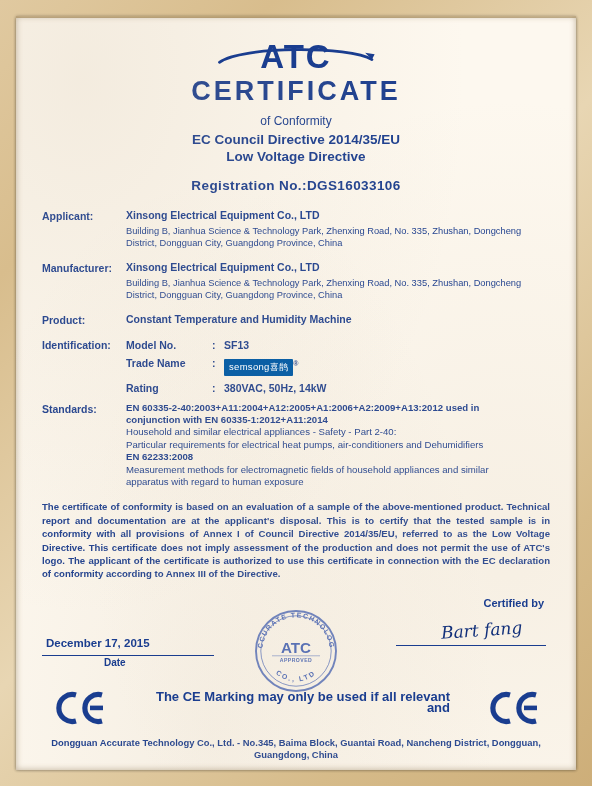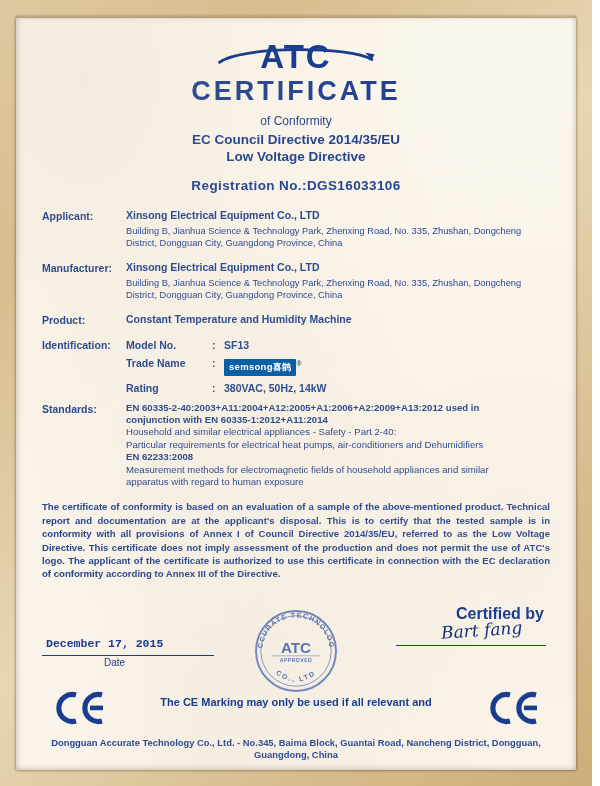--- a/index.html
+++ b/index.html
@@ -147,21 +147,21 @@
   }
   .ident-table td.k { width: 86px; font-weight: bold; }
   .ident-table td.c { width: 12px; font-weight: bold; }
   .ident-table td.v { font-weight: bold; }
 
   .brand-chip {
     display: inline-block;
     background: #0b5fa5;
     color: #ffffff;
     font-size: 9.5px;
-    font-weight: bold;
+    font-weight: normal;
     padding: 1px 5px 2px 5px;
     letter-spacing: 0.3px;
     border-radius: 1px;
     position: relative;
     top: -1px;
   }
   .brand-chip .cn { font-family: "DejaVu Sans", sans-serif; font-size: 9px; }
   .reg-mark { font-size: 7px; vertical-align: super; color: #1a3d8f; }
 
   .std-line { font-size: 9.6px; line-height: 12.4px; }
@@ -179,23 +179,23 @@
 
   
   .sig-zone {
     position: relative;
     margin-top: 16px;
     height: 92px;
   }
   .certified-by {
     position: absolute;
     right: 6px;
-    top: 8px;
-    color: #1a3d8f;
-    font-size: 16px;
+    top: 0;
+    color: #1a3d8f;
+    font-size: 11px;
     font-weight: bold;
   }
   .sig-line {
     position: absolute;
     right: 4px;
     top: 48px;
     width: 150px;
     border-bottom: 1px solid #1a3d8f;
   }
   .signature {
@@ -208,36 +208,35 @@
     color: #12307a;
     transform: rotate(-4deg);
   }
   .date-val {
     position: absolute;
     left: 4px;
     top: 40px;
     color: #1a3d8f;
     font-weight: bold;
     font-size: 11.5px;
-    font-family: Liberation Mono, monospace;
   }
   .date-line {
     position: absolute;
     left: 0;
     top: 58px;
     width: 172px;
     border-bottom: 1px solid #1a3d8f;
   }
   .date-lbl {
     position: absolute;
     left: 62px;
     top: 60px;
     color: #1a3d8f;
     font-size: 10px;
-    font-weight: normal;
+    font-weight: bold;
   }
 
   
   .stamp {
     position: absolute;
     left: 50%;
     top: 6px;
     transform: translateX(-50%);
     width: 96px;
     height: 96px;
@@ -248,24 +247,24 @@
   .ce-row {
     position: relative;
     margin-top: 2px;
     height: 44px;
   }
   .ce-left { position: absolute; left: 8px; top: 0; }
   .ce-right { position: absolute; right: 10px; top: 0; }
   .ce-note {
     position: absolute;
     left: 0; right: 0;
-    top: 6px;
-    text-align: center;
-    color: #1a3d8f;
-    font-size: 11px;
+    top: 0;
+    text-align: right;
+    color: #1a3d8f;
+    font-size: 13px;
     font-weight: bold;
     line-height: 11.5px;
     padding: 0 100px;
   }
 
   .company {
     text-align: center;
     color: #1a3d8f;
     font-size: 9.4px;
     font-weight: bold;

